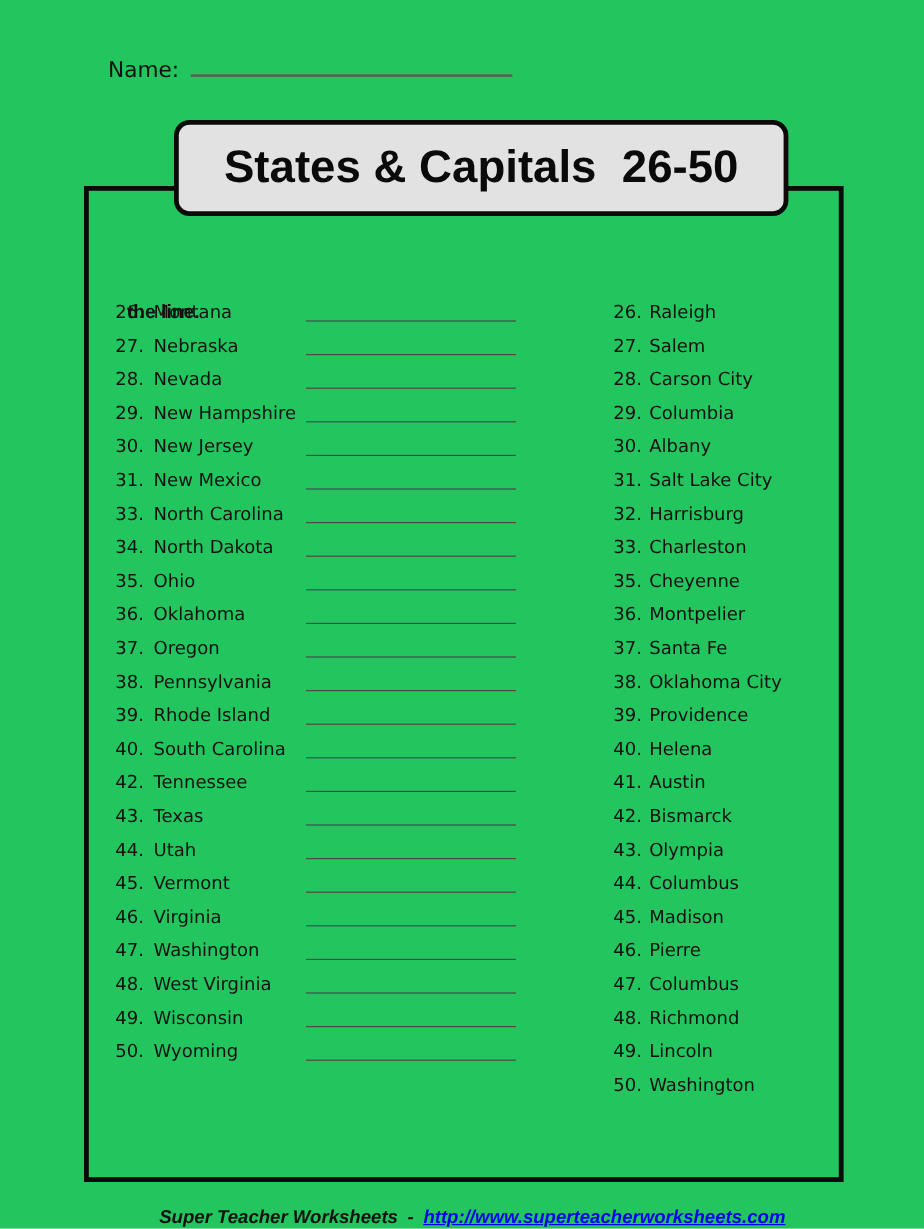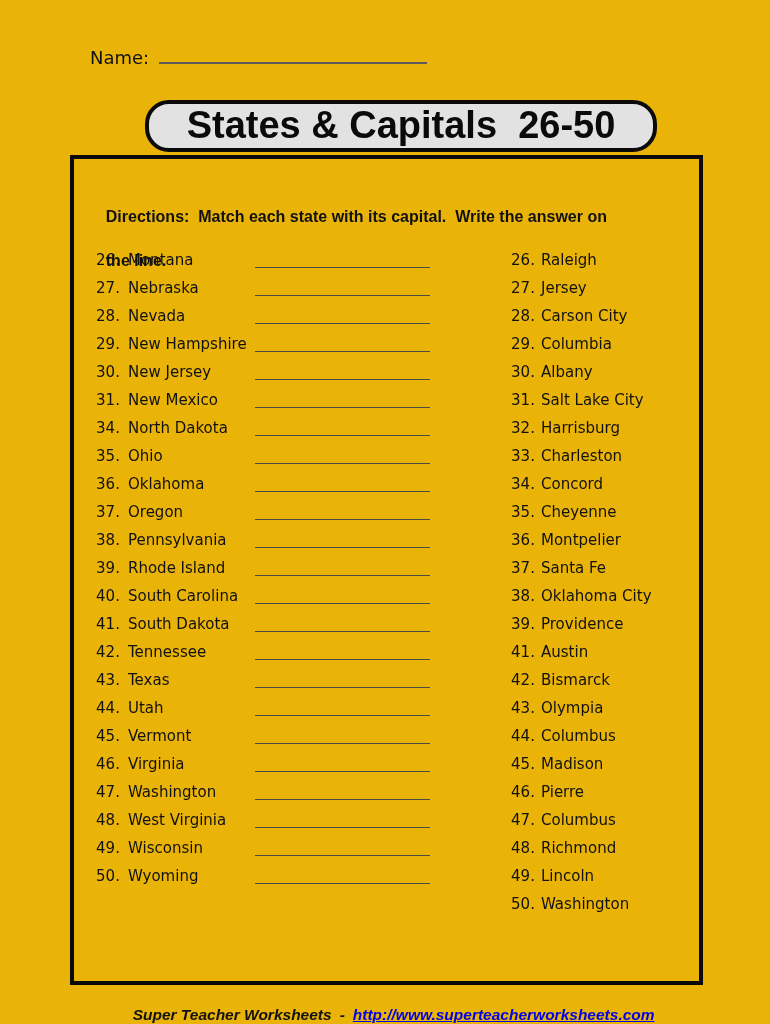--- a/index.html
+++ b/index.html
@@ -8,21 +8,21 @@
     --link-blue: #0000ee;
     --line-gray: #4a4a4a;
     --name-line-gray: #5a5a5a;
   }
   * { margin: 0; padding: 0; box-sizing: border-box; }
   html, body { background: #ffffff; }
   .page {
     position: relative;
     width: 770px;
     height: 1024px;
-    background: #eab308;
+    background: #22c55e;
     font-family: "DejaVu Sans", sans-serif;
     color: #111111;
     overflow: hidden;
   }
 
   
   .name-row {
     position: absolute;
     left: 90px;
     top: 44px;
@@ -37,27 +37,27 @@
     border-bottom: 2px solid var(--name-line-gray);
     vertical-align: baseline;
   }
 
   
   .title-box {
     position: absolute;
     left: 145px;
     top: 100px;
     width: 512px;
-    height: 52px;
+    height: 80px;
     background: var(--title-box-fill);
     border: 4px solid var(--border);
-    border-radius: 24px;
+    border-radius: 13px;
     z-index: 2;
     display: flex;
-    align-items: flex-start;
+    align-items: center;
     justify-content: center;
   }
   .title-box .title-text {
     font-family: "Liberation Sans", sans-serif;
     font-weight: 700;
     font-size: 38px;
     letter-spacing: 0px;
     white-space: pre;
     color: #0a0a0a;
   }
@@ -144,21 +144,21 @@
     <span>Name:</span><span class="name-line"></span>
   </div>
 
   <div class="title-box">
     <span class="title-text">States &amp; Capitals  26-50</span>
   </div>
 
   <div class="main-box"></div>
 
   <div class="directions">
-    <span>Directions:  Match each state with its capital.  Write the answer on</span><br>
+    <br>
     <span>the line.</span>
   </div>
 
   <div class="list left" id="left-list">
   <div class="row">
     <span class="num">26.</span><span class="lbl">Montana</span>
     <span class="ans"></span>
   </div>
 
   <div class="row">
@@ -180,20 +180,24 @@
     <span class="num">30.</span><span class="lbl">New Jersey</span>
     <span class="ans"></span>
   </div>
 
   <div class="row">
     <span class="num">31.</span><span class="lbl">New Mexico</span>
     <span class="ans"></span>
   </div>
 
 
+  <div class="row">
+    <span class="num">33.</span><span class="lbl">North Carolina</span>
+    <span class="ans"></span>
+  </div>
 
   <div class="row">
     <span class="num">34.</span><span class="lbl">North Dakota</span>
     <span class="ans"></span>
   </div>
 
   <div class="row">
     <span class="num">35.</span><span class="lbl">Ohio</span>
     <span class="ans"></span>
   </div>
@@ -216,24 +220,20 @@
   <div class="row">
     <span class="num">39.</span><span class="lbl">Rhode Island</span>
     <span class="ans"></span>
   </div>
 
   <div class="row">
     <span class="num">40.</span><span class="lbl">South Carolina</span>
     <span class="ans"></span>
   </div>
 
-  <div class="row">
-    <span class="num">41.</span><span class="lbl">South Dakota</span>
-    <span class="ans"></span>
-  </div>
 
   <div class="row">
     <span class="num">42.</span><span class="lbl">Tennessee</span>
     <span class="ans"></span>
   </div>
 
   <div class="row">
     <span class="num">43.</span><span class="lbl">Texas</span>
     <span class="ans"></span>
   </div>
@@ -272,21 +272,21 @@
     <span class="num">50.</span><span class="lbl">Wyoming</span>
     <span class="ans"></span>
   </div>
 </div>
   <div class="list right" id="right-list">
   <div class="row">
     <span class="num">26.</span><span class="lbl">Raleigh</span>
   </div>
 
   <div class="row">
-    <span class="num">27.</span><span class="lbl">Jersey</span>
+    <span class="num">27.</span><span class="lbl">Salem</span>
   </div>
 
   <div class="row">
     <span class="num">28.</span><span class="lbl">Carson City</span>
   </div>
 
   <div class="row">
     <span class="num">29.</span><span class="lbl">Columbia</span>
   </div>
 
@@ -299,23 +299,20 @@
   </div>
 
   <div class="row">
     <span class="num">32.</span><span class="lbl">Harrisburg</span>
   </div>
 
   <div class="row">
     <span class="num">33.</span><span class="lbl">Charleston</span>
   </div>
 
-  <div class="row">
-    <span class="num">34.</span><span class="lbl">Concord</span>
-  </div>
 
   <div class="row">
     <span class="num">35.</span><span class="lbl">Cheyenne</span>
   </div>
 
   <div class="row">
     <span class="num">36.</span><span class="lbl">Montpelier</span>
   </div>
 
   <div class="row">
@@ -323,20 +320,23 @@
   </div>
 
   <div class="row">
     <span class="num">38.</span><span class="lbl">Oklahoma City</span>
   </div>
 
   <div class="row">
     <span class="num">39.</span><span class="lbl">Providence</span>
   </div>
 
+  <div class="row">
+    <span class="num">40.</span><span class="lbl">Helena</span>
+  </div>
 
   <div class="row">
     <span class="num">41.</span><span class="lbl">Austin</span>
   </div>
 
   <div class="row">
     <span class="num">42.</span><span class="lbl">Bismarck</span>
   </div>
 
   <div class="row">

